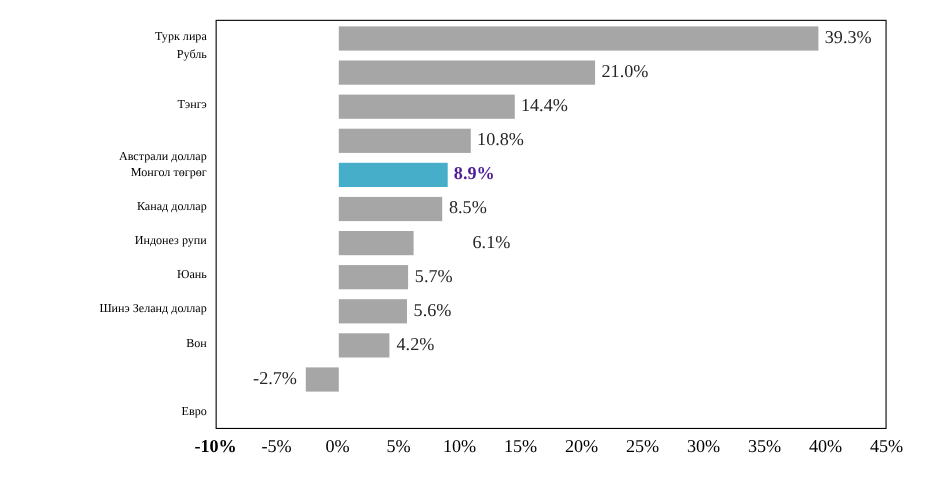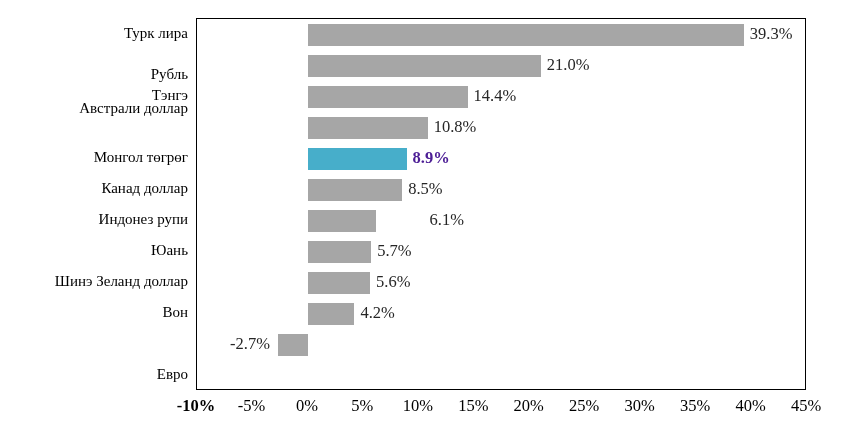--- a/index.html
+++ b/index.html
@@ -16,21 +16,21 @@
   .cat-labels{
     position:absolute;
     left:0px; top:18px;
     width:188px; height:372px;
   }
   .cat-label{
     position:absolute;
     right:0;
     width:188px;
     text-align:right;
-    font-size:15px;
+    font-size:11px;
     color:#000000;
     line-height:14px;
     white-space:nowrap;
   }
 
   
   .plot-frame{
     position:absolute;
     left:196px; top:18px;
     width:610px; height:372px;
@@ -78,23 +78,23 @@
     transform:translateX(-50%);
   }
 </style>
 </head>
 <body>
 
 <div id="chart-root">
 
   <div class="cat-labels">
       <div class="cat-label" style="top: 7.5px;">Турк лира</div>
-      <div class="cat-label" style="top: 49px;">Рубль</div>
+      <div class="cat-label" style="top: 25px;">Рубль</div>
       <div class="cat-label" style="top: 69.5px;">Тэнгэ</div>
-      <div class="cat-label" style="top: 83px; margin-left: 16px;">Австрали доллар</div>
+      <div class="cat-label" style="top: 117px; margin-left: 16px;">Австрали доллар</div>
       <div class="cat-label" style="top: 131.5px;">Монгол төгрөг</div>
       <div class="cat-label" style="top: 162.5px;">Канад доллар</div>
       <div class="cat-label" style="top: 193.5px;">Индонез рупи</div>
       <div class="cat-label" style="top: 224.5px;">Юань</div>
       <div class="cat-label" style="top: 255.5px;">Шинэ Зеланд доллар</div>
       <div class="cat-label" style="top: 286.5px;">Вон</div>
       <div class="cat-label" style="top: 348.5px;">Евро</div>
     </div>
 
   <div class="plot-frame">

